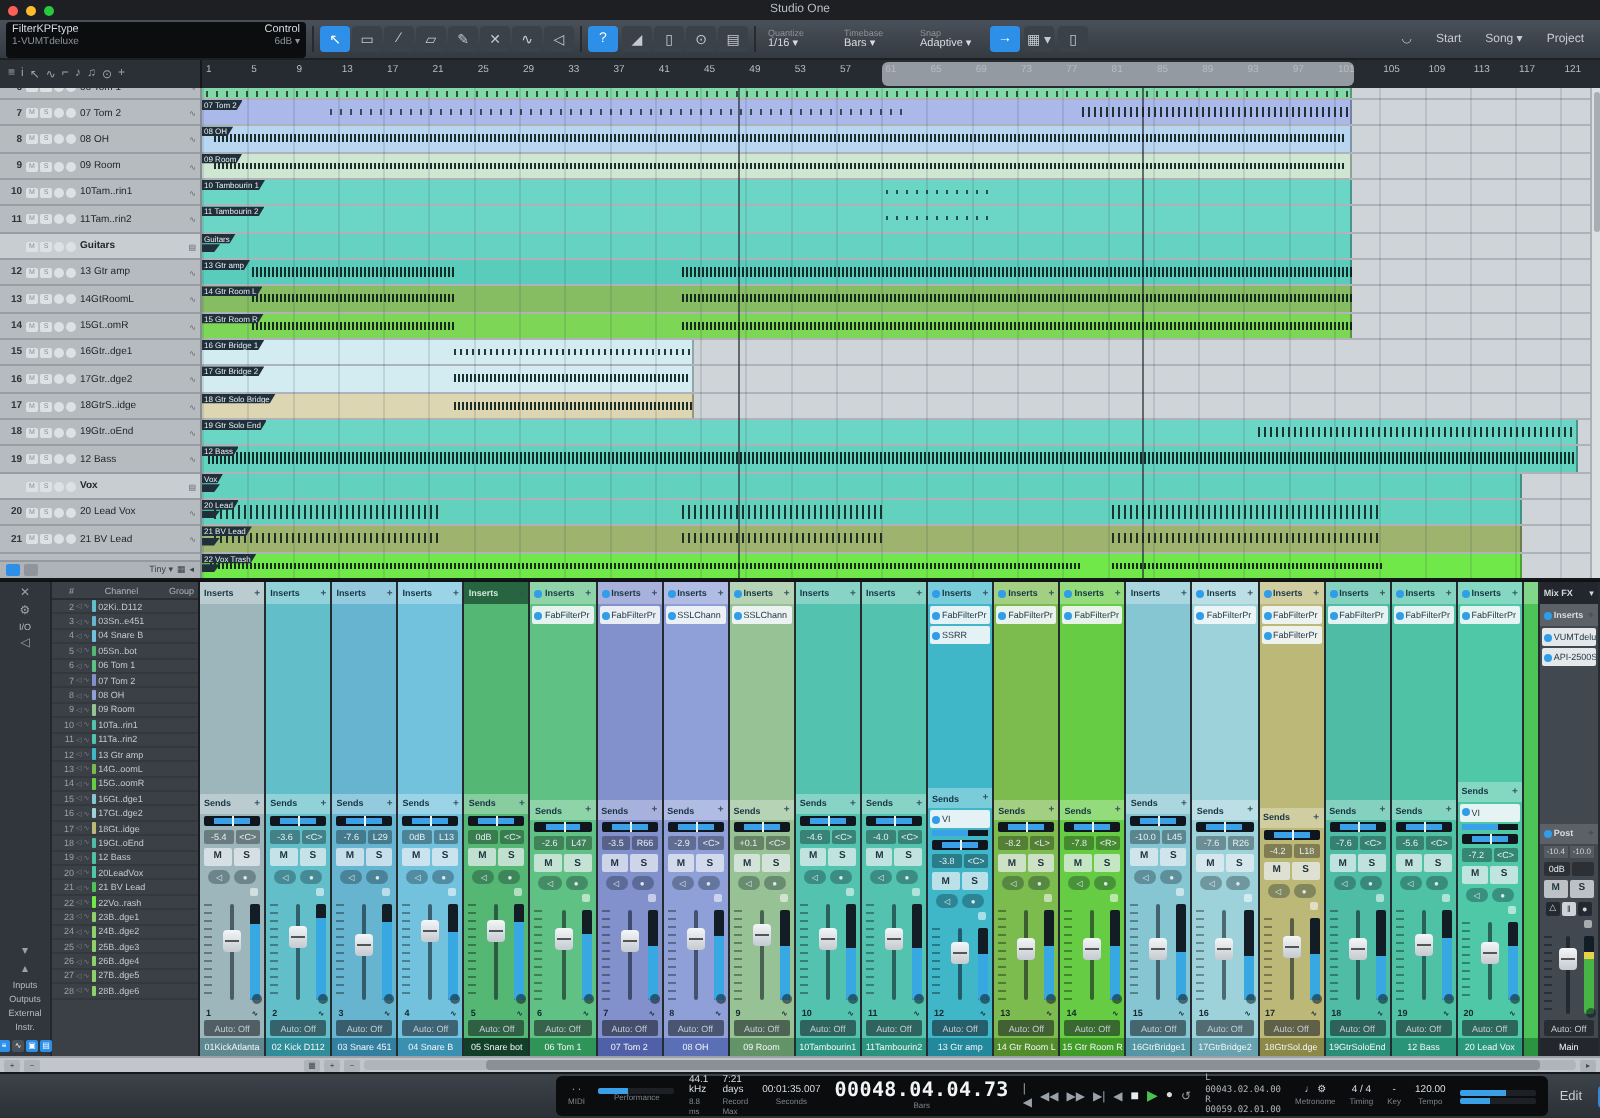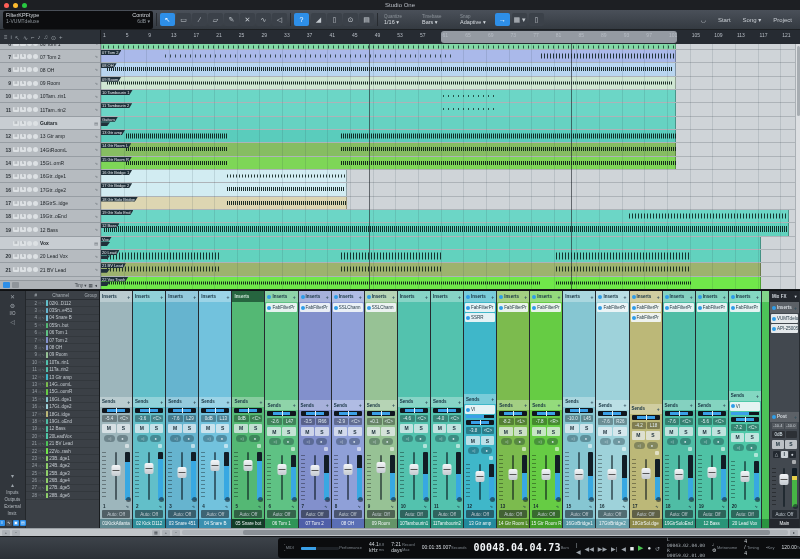--- a/index.html
+++ b/index.html
@@ -126,21 +126,21 @@
 .sliver .nm{height:9px}
 
 .scrollrow{height:8px;background:#c2c6ca;border-top:1px solid #9aa0a5;display:flex;align-items:center;gap:2px;padding:0 2px}
 .sr-sp{width:128px}
 .srb{width:8px;height:6px;background:#aeb3b8;border-radius:1px;font-size:4px;color:#42484e;text-align:center;line-height:6px}
 .srtrack{flex:1;height:5px;background:#b0b5ba;border-radius:2px;position:relative}
 .srhandle{position:absolute;left:10%;width:87%;top:0;bottom:0;background:#8a9096;border-radius:2px}
 
 .transport{height:23px;background:linear-gradient(#3d434a,#2b3036);display:flex;align-items:center;border-top:1px solid #15181b;padding:0 4px;position:relative}
 .tpanel{margin-left:274px;height:20px;background:#0b0c0e;border-radius:3px;display:flex;align-items:center;padding:0 6px;gap:7px}
-.tcell{display:flex;flex-direction:row;align-items:center;line-height:1.15}
+.tcell{display:flex;flex-direction:column;align-items:center;line-height:1.15}
 .tcell .v{font-size:5px;color:#d7dce1}
 .tcell .l{font-size:4px;color:#7e858c}
 .bars .v{font-size:10px;font-weight:bold;color:#f2f5f8;font-family:"DejaVu Sans Mono",monospace;letter-spacing:0.2px}
 .tbtn{font-size:6px;color:#9aa1a8}
 .tbtn.stop{color:#e8ecef;font-size:7px}
 .tbtn.play{color:#49c24f;font-size:7px}
 .tbtn.rec{color:#d9dde1}
 .lrcol{display:flex;flex-direction:column;line-height:1.2}
 .lrcol span{font-size:4.5px;color:#aeb5bb;font-family:"DejaVu Sans Mono",monospace}
 .meterpair{display:flex;flex-direction:column;gap:1px}

